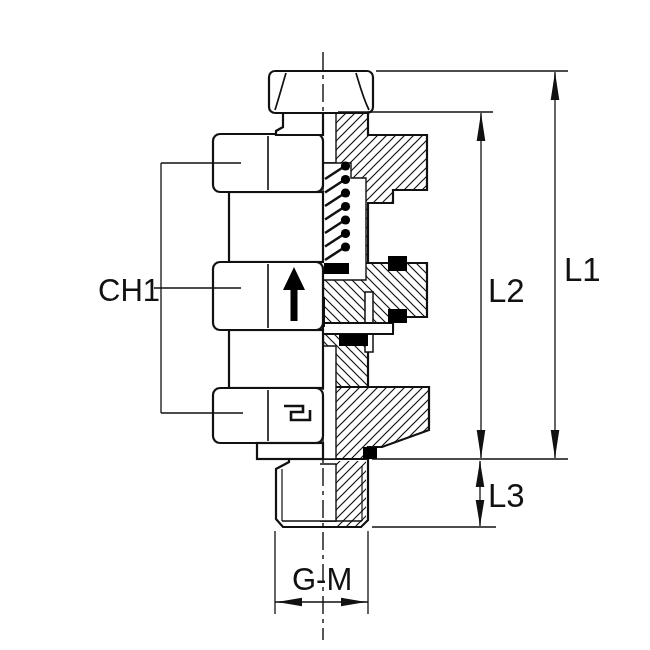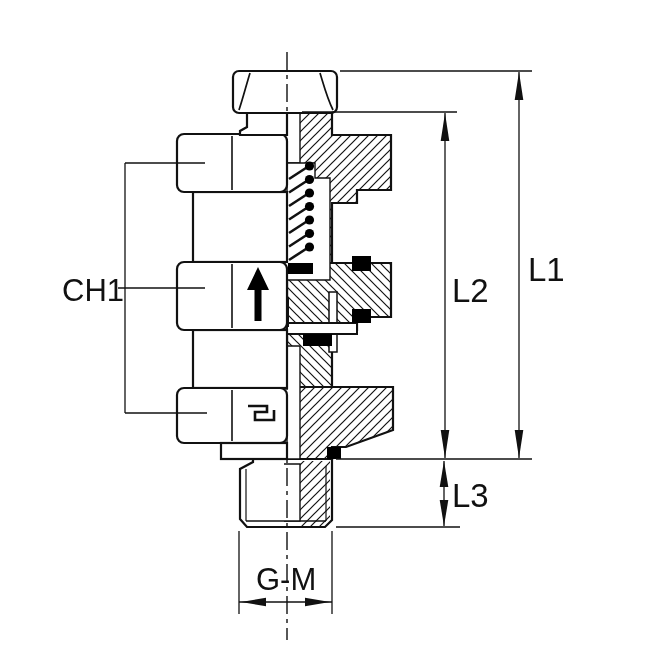--- a/index.html
+++ b/index.html
@@ -1,17 +1,17 @@
 <!DOCTYPE html>
 <html><head>
 <meta charset="utf-8">
 <style>
   html,body{margin:0;padding:0;background:#ffffff;}
   body{width:650px;height:650px;position:relative;font-family:"Liberation Sans",sans-serif;}
-  .stage{position:absolute;inset:0;}
+  .stage{position:absolute;inset:0;padding-left:36px;}
   svg{display:block;width:650px;height:650px;}
   text{font-family:"Liberation Sans",sans-serif;fill:#111;}
   .dimtxt{font-size:33px;}
   .dimtxt-sm{font-size:31px;}
 </style>
 </head>
 <body>
 
 <div class="stage">
 <svg viewBox="0 0 650 650">

